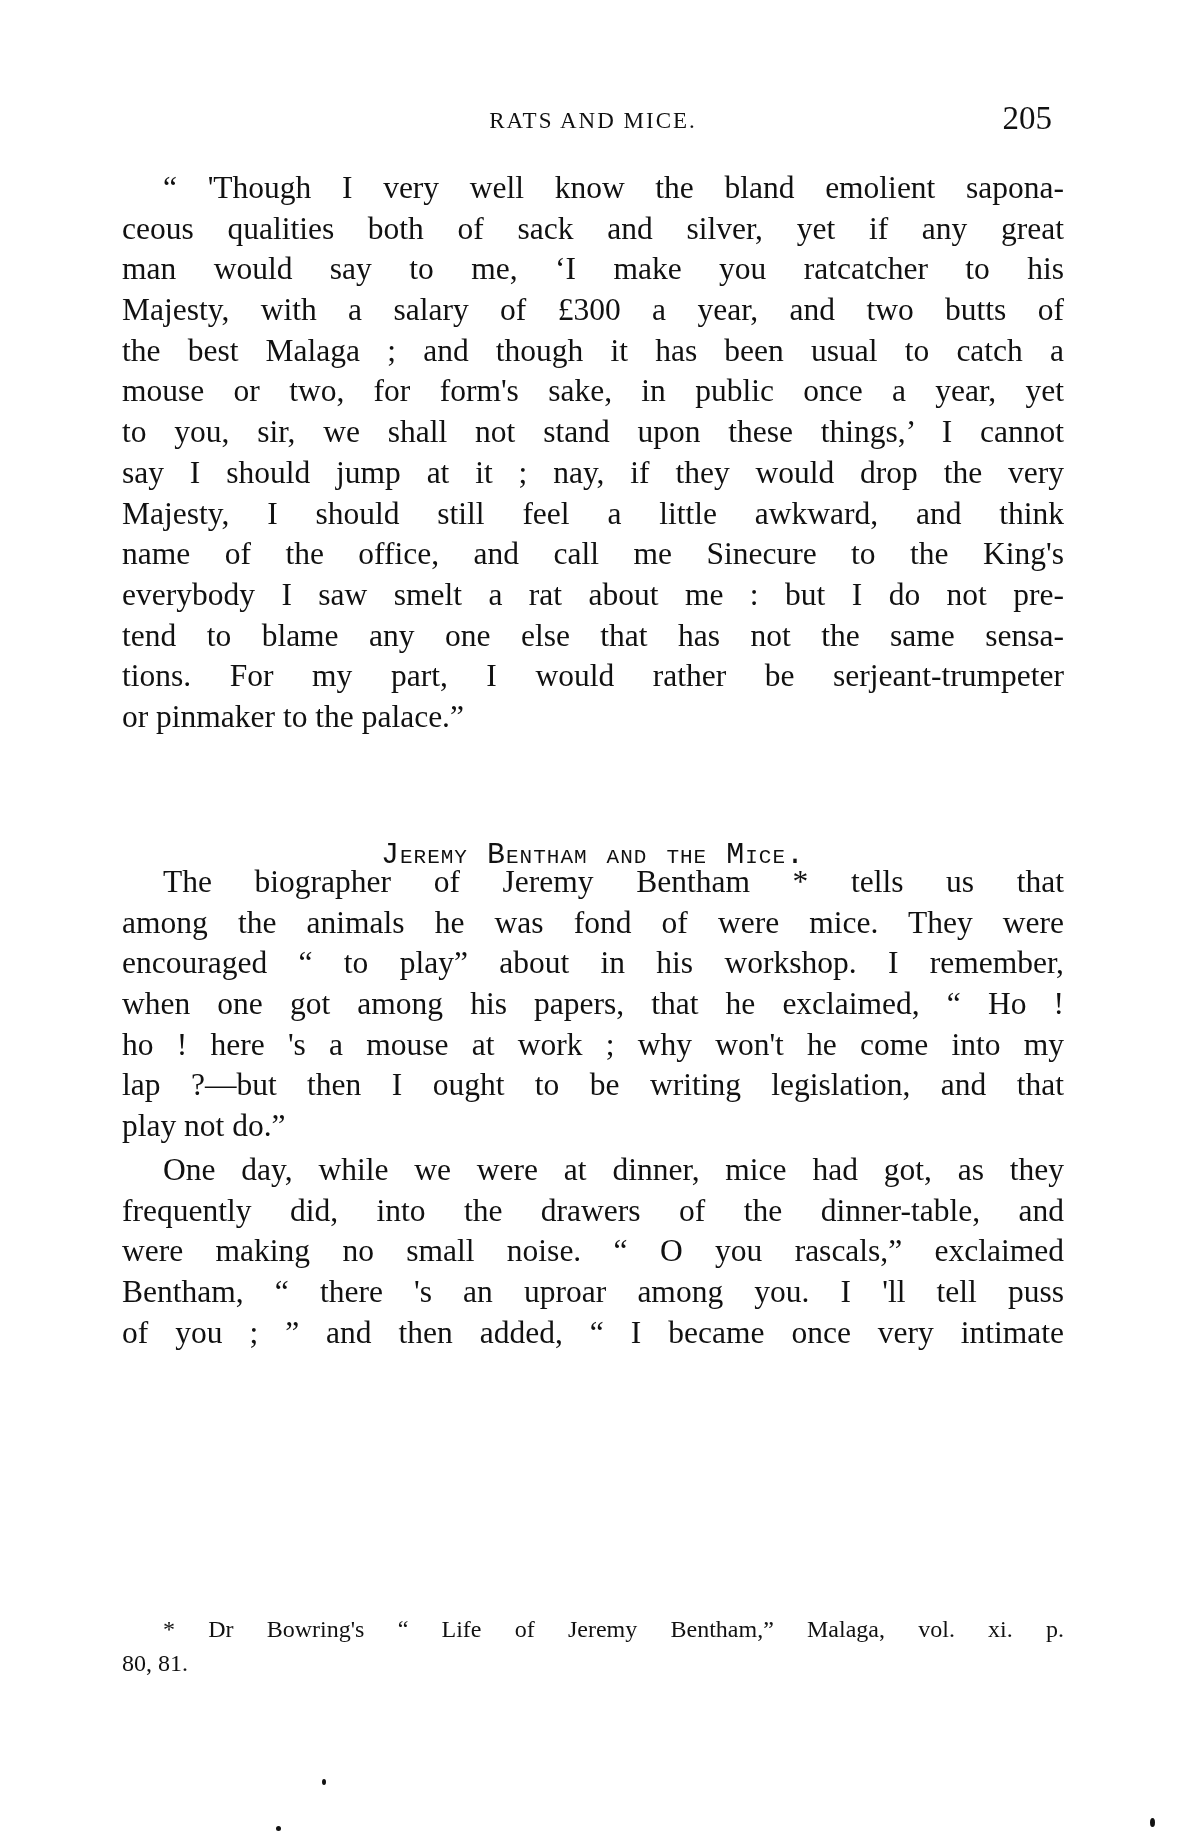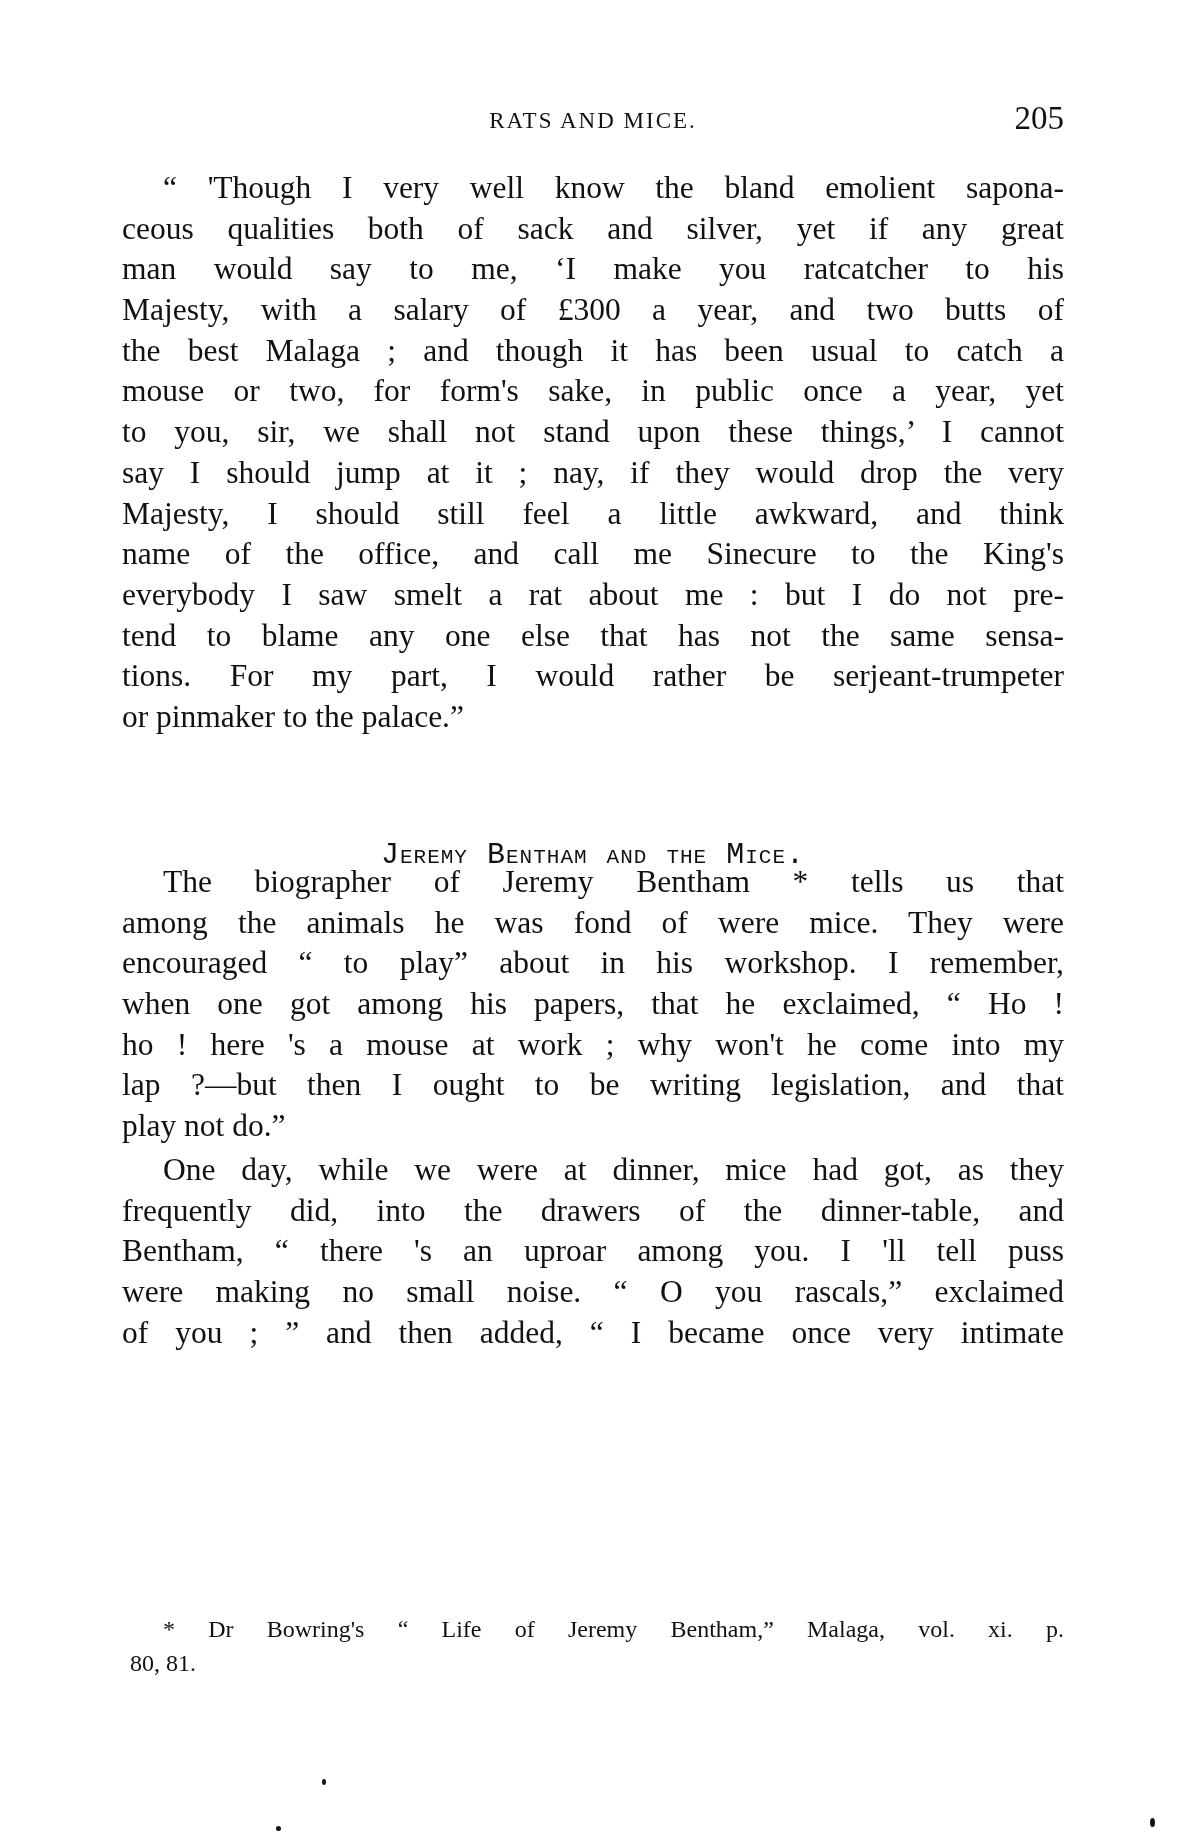--- a/index.html
+++ b/index.html
@@ -28,21 +28,21 @@
       width: 100%;
       text-align: center;
       font-size: 23px;
       letter-spacing: 2px;
       text-transform: uppercase;
       top: 8px;
       font-weight: normal;
     }
     .page-number {
       position: absolute;
-      right: 0;
+      right: 12px;
       top: 0;
       font-size: 33px;
     }
     .text-block {
       position: absolute;
       left: 122px;
       width: 942px;
       font-size: 31.5px;
       line-height: 40.7px;
     }
@@ -116,25 +116,25 @@
   <span class="line">encouraged “ to play” about in his workshop. I remember,</span>
   <span class="line">when one got among his papers, that he exclaimed, “ Ho !</span>
   <span class="line">ho ! here 's a mouse at work ; why won't he come into my</span>
   <span class="line">lap ?—but then I ought to be writing legislation, and that</span>
   <span class="line last">play not do.”</span>
 </div>
 
 <div class="text-block" style="top:1150px;">
   <span class="line indent">One day, while we were at dinner, mice had got, as they</span>
   <span class="line">frequently did, into the drawers of the dinner-table, and</span>
+  <span class="line">were making no small noise. “ O you rascals,” exclaimed</span>
   <span class="line">Bentham, “ there 's an uproar among you. I 'll tell puss</span>
-  <span class="line">were making no small noise. “ O you rascals,” exclaimed</span>
   <span class="line">of you ; ” and then added, “ I became once very intimate</span>
 </div>
 
 <div class="footnote">
   <span class="line indent" style="height:34px;">* Dr Bowring's “ Life of Jeremy Bentham,” Malaga, vol. xi. p.</span>
-  <span class="line last" style="height:34px;margin-left:8px;">80, 81.</span>
+  <span class="line last" style="height:34px;">80, 81.</span>
 </div>
 
 <div class="speck" style="left:322px; top:1779px; width:4px; height:6px;"></div>
 <div class="speck" style="left:276px; top:1826px; width:5px; height:5px;"></div>
 <div class="speck" style="left:1150px; top:1818px; width:5px; height:9px;"></div>
 
 </body></html>

